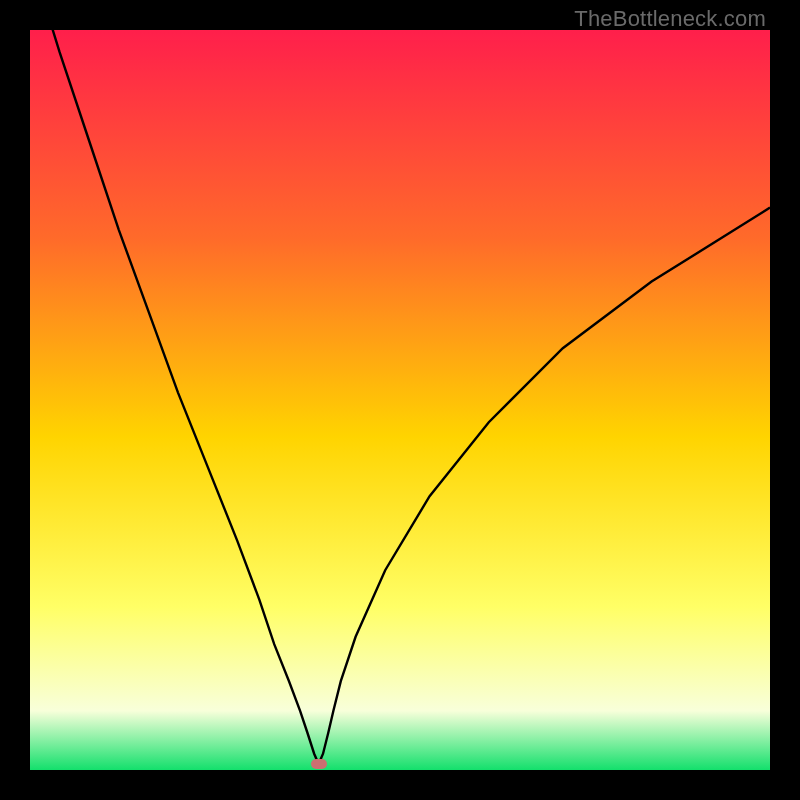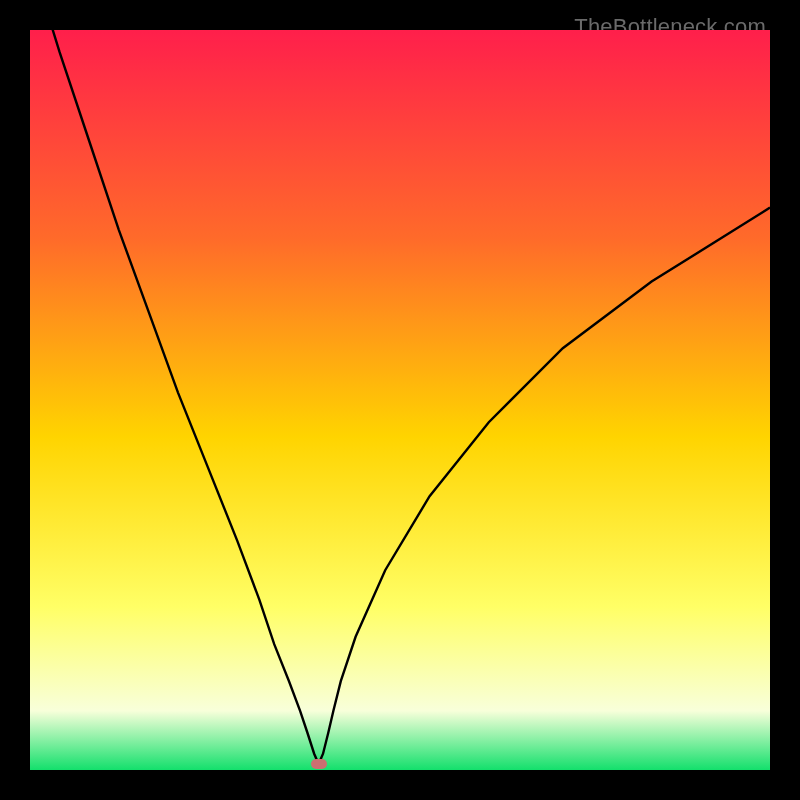--- a/index.html
+++ b/index.html
@@ -24,21 +24,21 @@
     width: 740px;
     height: 740px;
     overflow: hidden;
   }
   .gradient-bg {
     position: absolute;
     left: 0; top: 0; right: 0; bottom: 0;
   }
   .watermark {
     position: absolute;
-    top: 14px;
+    top: 6px;
     right: 34px;
     color: #6a6a6a;
     font-size: 22px;
     font-weight: 400;
     letter-spacing: 0.2px;
   }
   svg.curve {
     position: absolute;
     left: 0; top: 0;
     width: 100%;

